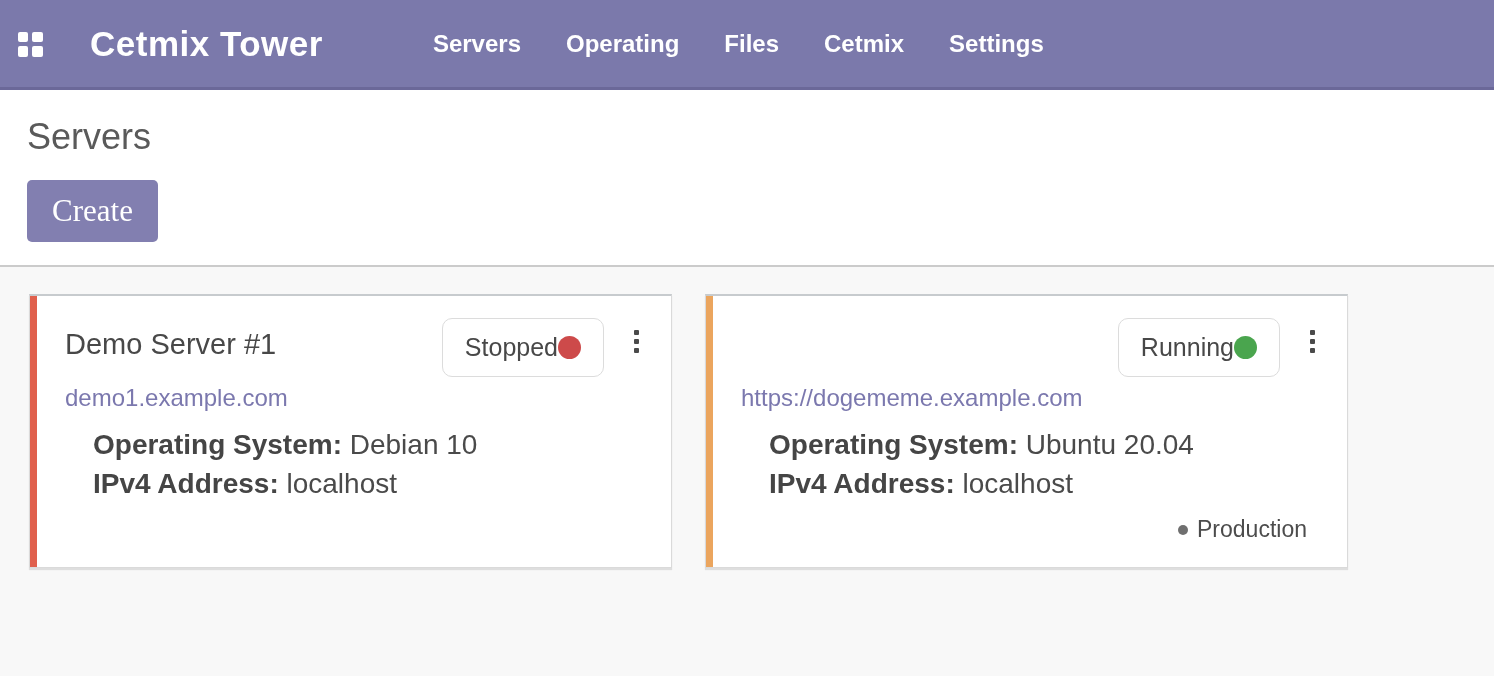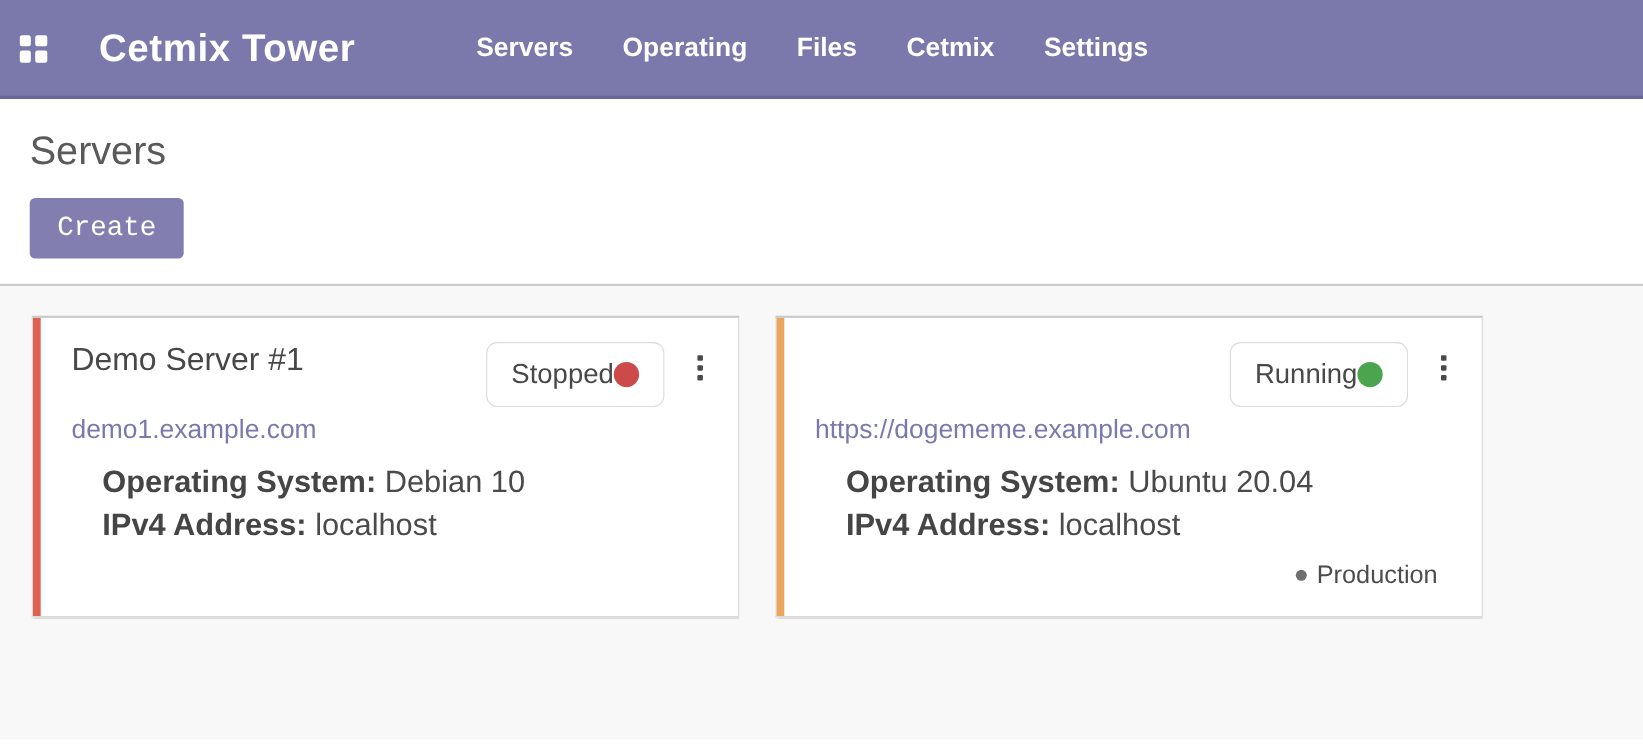--- a/index.html
+++ b/index.html
@@ -53,22 +53,22 @@
     font-size: 36px;
     font-weight: normal;
     color: #5a5a5a;
   }
   .create-button {
     display: inline-block;
     margin-top: 22px;
     margin-bottom: 23px;
     background: #827fb0;
     color: #ffffff;
-    font-family: Liberation Mono, monospace;
-    font-size: 25px;
+    font-family: Liberation Serif, serif;
+    font-size: 31px;
     padding: 13px 25px;
     border: none;
     border-radius: 5px;
     cursor: pointer;
   }
 
   .divider { height: 0; border-top: 2px solid #cbcbcb; }
 
   
   .kanban {
@@ -92,20 +92,21 @@
   }
   .card-accent {
     position: absolute;
     left: 0; top: 0; bottom: 0;
     width: 7px;
   }
   .card-title-row { display: flex; align-items: flex-start; }
   .card-title {
     font-size: 29px;
     color: #484848;
+    margin-top: 10px;
     white-space: nowrap;
   }
   .status-badge {
     margin-left: auto;
     display: flex;
     align-items: center;
     background: #ffffff;
     border: 1px solid #dcdcdc;
     border-radius: 10px;
     padding: 14px 22px;

